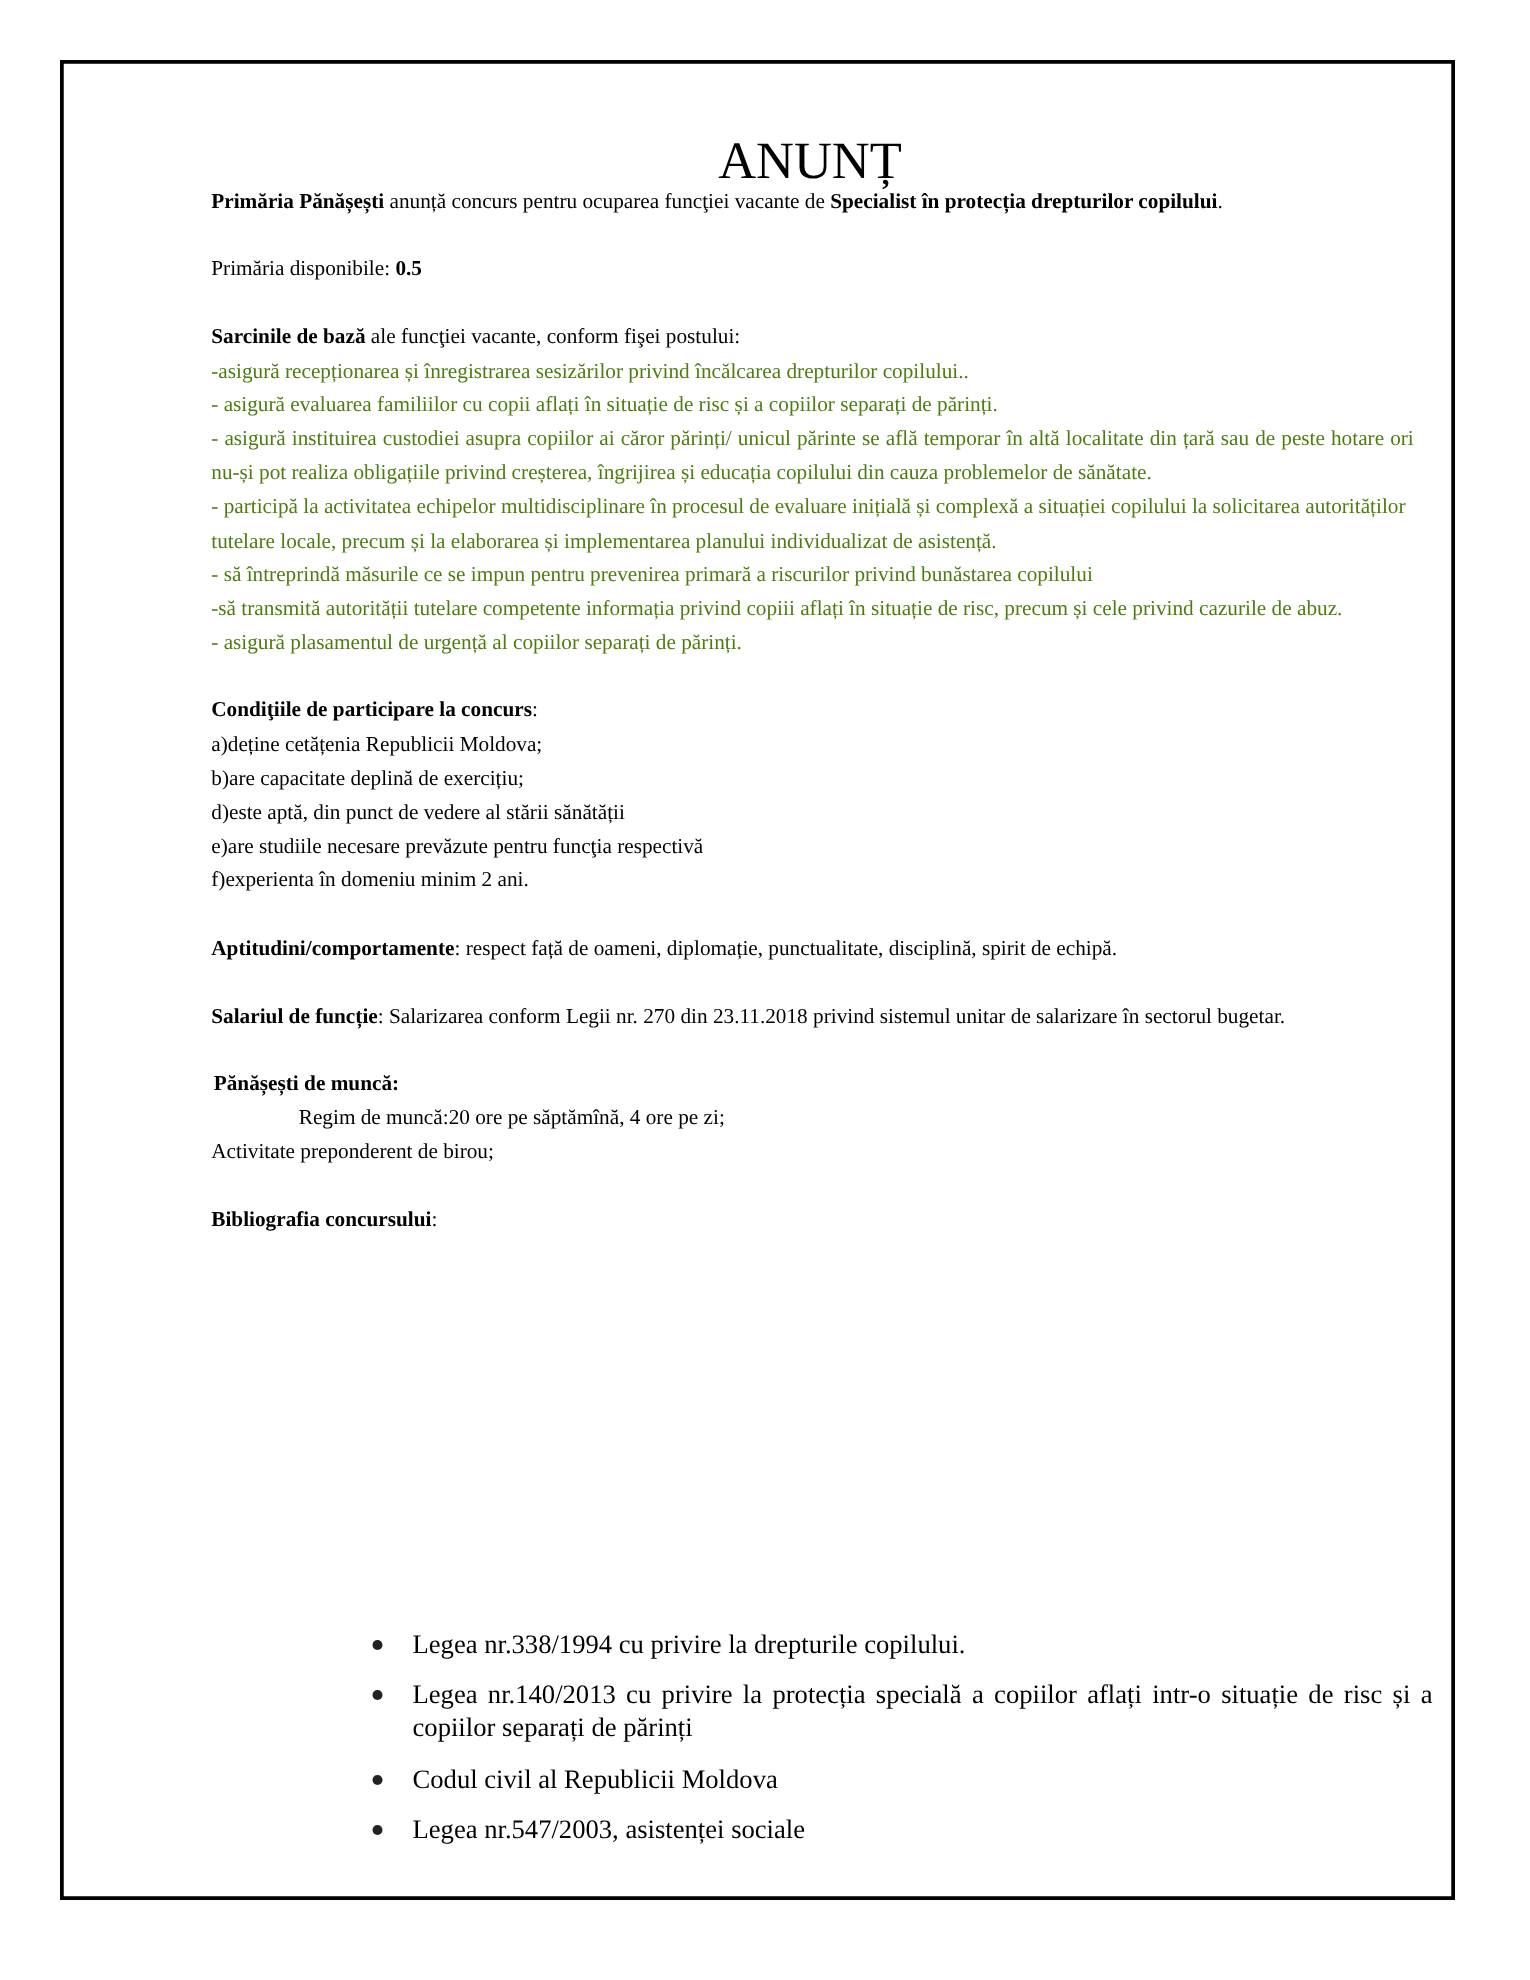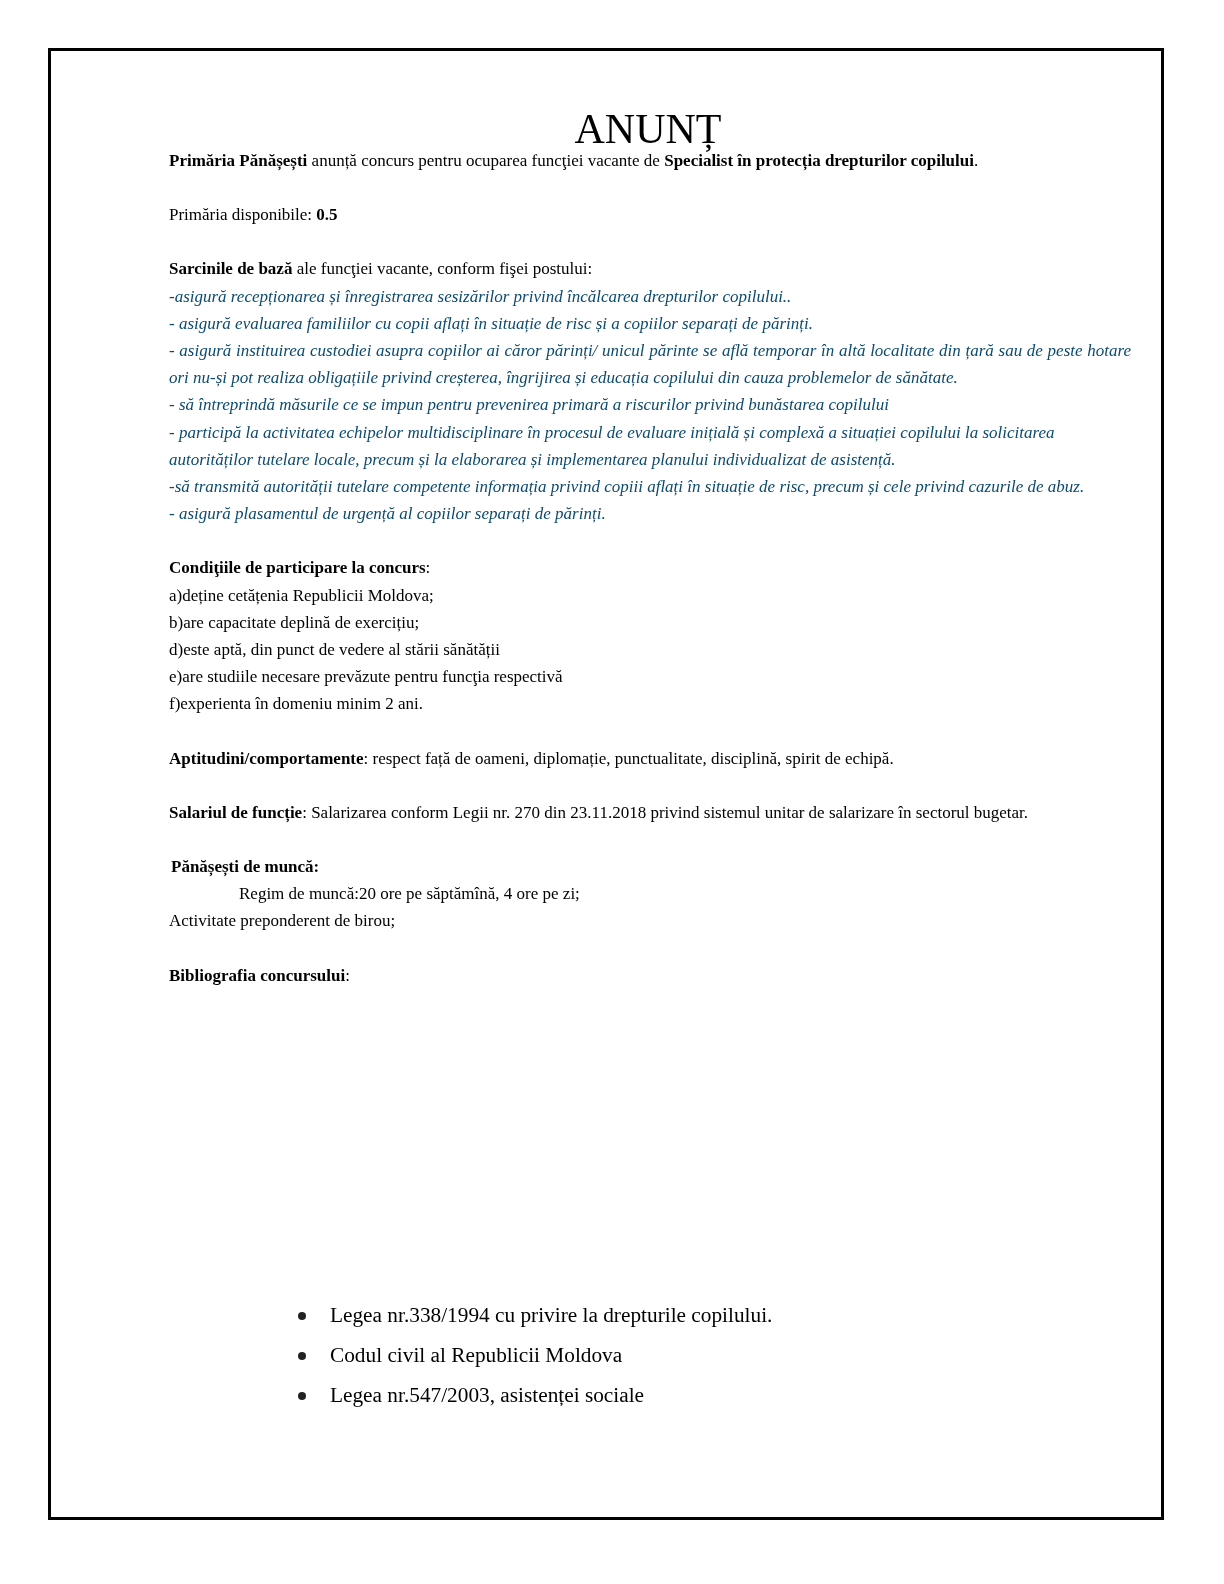--- a/index.html
+++ b/index.html
@@ -38,21 +38,21 @@
       left: 169px;
       top: 147px;
       width: 962px;
       font-size: 17px;
       line-height: 27.2px;
     }
     .content p {
       margin: 0;
     }
     .b { font-weight: bold; }
-    .it { font-style: italic; color: #0c4a6e; }
+    .it { color: #4d7c0f; }
     .just { text-align: justify; }
     .gap { height: 27px; }
     .indent { padding-left: 70px; }
     .h-indent { padding-left: 2px; }
     .biblio {
       list-style: none;
       margin: 16px;
       padding: 0;
       position: absolute;
       left: 280px;
@@ -86,22 +86,22 @@
 
 <div class="content">
   <p class="just"><span class="b">Primăria Pănășești</span><span> anunță concurs pentru ocuparea  funcţiei vacante de </span><span class="b">Specialist în protecția drepturilor copilului</span><span>.</span></p>
   <div class="gap"></div>
   <p><span>Primăria disponibile: </span><span class="b">0.5</span></p>
   <div class="gap"></div>
   <p><span class="b">Sarcinile de bază</span><span> ale funcţiei vacante, conform fişei postului:</span></p>
   <p class="it">-asigură recepționarea și înregistrarea sesizărilor privind încălcarea drepturilor copilului..</p>
   <p class="it">-  asigură evaluarea familiilor cu copii aflați în situație de risc și a copiilor separați de părinți.</p>
   <p class="it just">- asigură instituirea custodiei asupra copiilor ai căror părinți/ unicul părinte se află temporar în altă localitate din țară sau de peste hotare ori  nu-și  pot realiza obligațiile privind creșterea, îngrijirea și educația copilului din cauza problemelor de sănătate.</p>
+  <p class="it">-  participă la activitatea echipelor  multidisciplinare în procesul de evaluare inițială și complexă a situației copilului la solicitarea autorităților tutelare locale, precum  și la elaborarea și implementarea planului individualizat de asistență.</p>
   <p class="it">- să întreprindă măsurile ce se impun pentru prevenirea primară a riscurilor privind bunăstarea copilului</p>
-  <p class="it">-  participă la activitatea echipelor  multidisciplinare în procesul de evaluare inițială și complexă a situației copilului la solicitarea autorităților tutelare locale, precum  și la elaborarea și implementarea planului individualizat de asistență.</p>
   <p class="it">-să transmită autorității tutelare competente informația privind copiii aflați în situație de risc, precum și cele privind cazurile de abuz.</p>
   <p class="it">-  asigură plasamentul de urgență al copiilor separați de părinți.</p>
   <div class="gap"></div>
   <p><span class="b">Condiţiile de participare la concurs</span><span>:</span></p>
   <p>a)deține cetățenia Republicii Moldova;</p>
   <p>b)are capacitate deplină de exercițiu;</p>
   <p>d)este aptă, din punct de vedere al stării sănătății</p>
   <p>e)are studiile necesare prevăzute pentru funcţia respectivă</p>
   <p>f)experienta în domeniu  minim 2 ani.</p>
   <div class="gap"></div>
@@ -111,15 +111,16 @@
   <div class="gap"></div>
   <p class="b h-indent">Pănășești de muncă:</p>
   <p class="indent">Regim de muncă:20 ore pe săptămînă, 4 ore pe zi;</p>
   <p>Activitate preponderent de birou;</p>
   <div class="gap"></div>
   <p><span class="b">Bibliografia concursului</span><span>:</span></p>
 </div>
 
 <ul class="biblio">
   <li><span class="bullet"></span><span>Legea nr.338/1994 cu privire la  drepturile copilului.</span></li>
+  <li><span class="bullet"></span><span>Legea nr.140/2013 cu privire la protecția specială a copiilor aflați intr-o situație de risc și a copiilor separați de părinți</span></li>
   <li><span class="bullet"></span><span>Codul civil al Republicii Moldova</span></li>
   <li><span class="bullet"></span><span>Legea nr.547/2003, asistenței sociale</span></li>
 </ul>
 
 </body></html>

